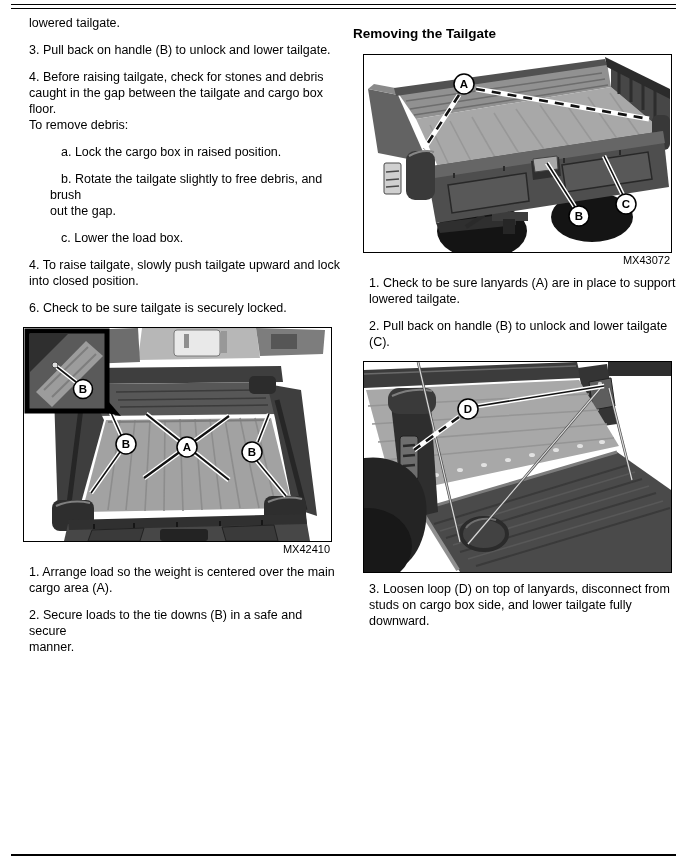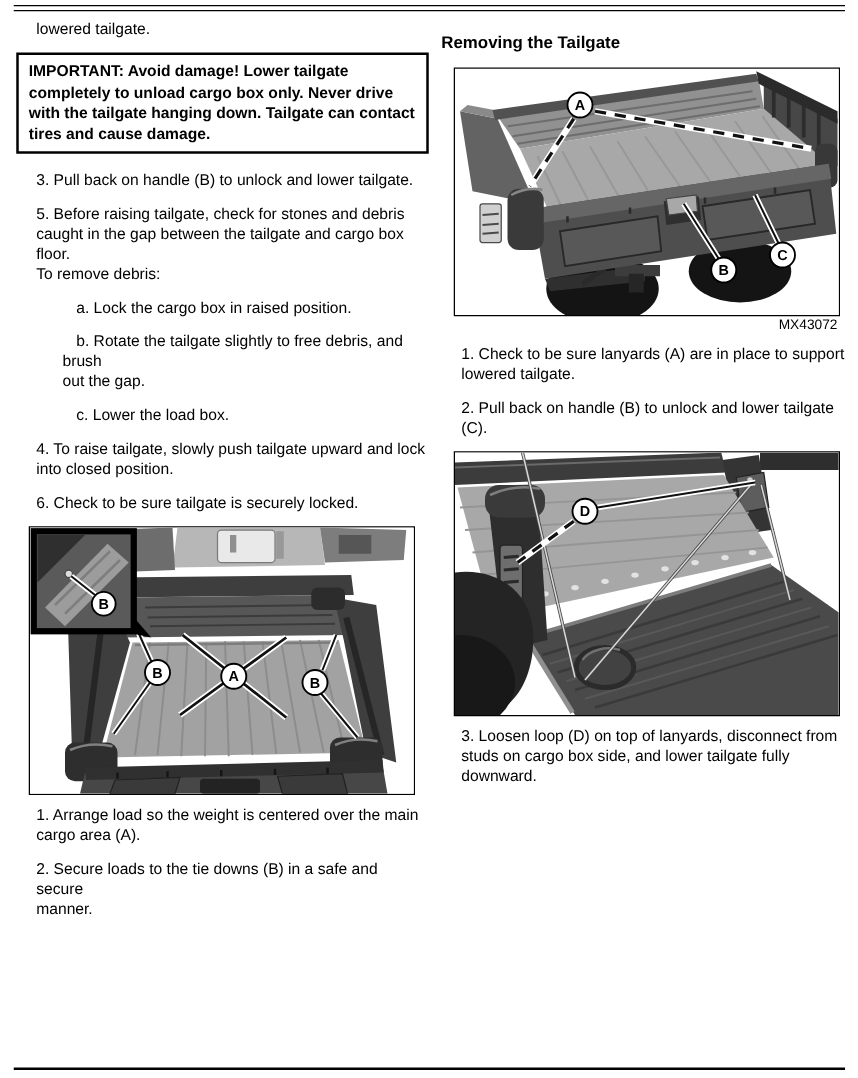--- a/index.html
+++ b/index.html
@@ -44,29 +44,23 @@
 <body>
 
 <div class="page">
   <div class="top-rule"></div>
 
   <div class="columns">
 
     <div class="col col-left">
       <p class="body-text">lowered tailgate.</p>
 
-      <div class="important-box">
-        <p>IMPORTANT: Avoid damage! Lower tailgate
-completely to unload cargo box only. Never drive
-with the tailgate hanging down. Tailgate can contact
-tires and cause damage.</p>
-      </div>
 
       <p class="body-text">3. Pull back on handle (B) to unlock and lower tailgate.</p>
-      <p class="body-text">5. Before raising tailgate, check for stones and debris
+      <p class="body-text">4. Before raising tailgate, check for stones and debris
 caught in the gap between the tailgate and cargo box floor.
 To remove debris:</p>
       <p class="body-text substep">a. Lock the cargo box in raised position.</p>
       <p class="body-text substep">b. Rotate the tailgate slightly to free debris, and brush
 out the gap.</p>
       <p class="body-text substep">c. Lower the load box.</p>
       <p class="body-text">4. To raise tailgate, slowly push tailgate upward and lock
 into closed position.</p>
       <p class="body-text">6. Check to be sure tailgate is securely locked.</p>
 
@@ -139,20 +133,21 @@
             <g>
               <circle class="co-circle" cx="228" cy="124" r="10"></circle>
               <text class="co-letter" x="228" y="128">B</text>
             </g>
             <g>
               <circle class="co-circle" cx="59" cy="61" r="9.5"></circle>
               <text class="co-letter" x="59" y="65">B</text>
             </g>
           </svg>
         </div>
+        <figcaption>MX42410</figcaption>
       </figure>
 
       <p class="body-text">1. Arrange load so the weight is centered over the main
 cargo area (A).</p>
       <p class="body-text">2. Secure loads to the tie downs (B) in a safe and secure
 manner.</p>
     </div>
 
     <div class="col col-right">
       <h3 class="section-heading">Removing the Tailgate</h3>

